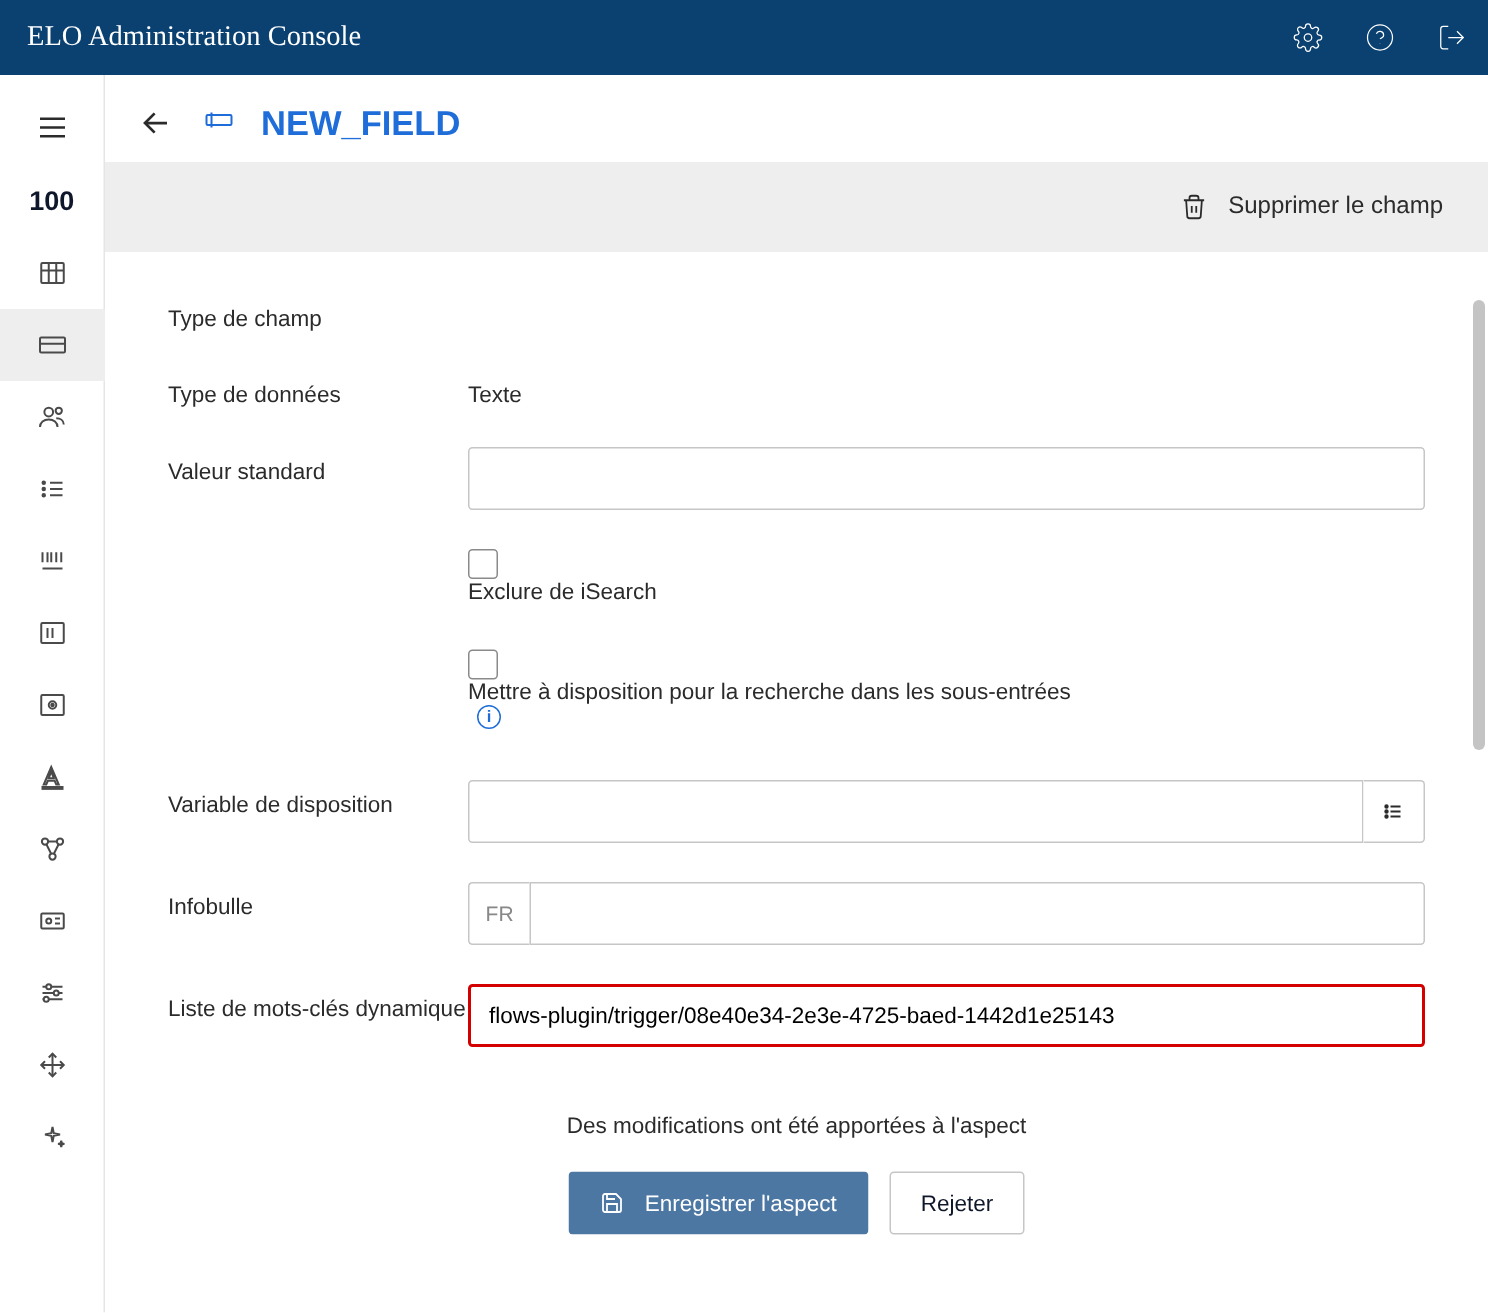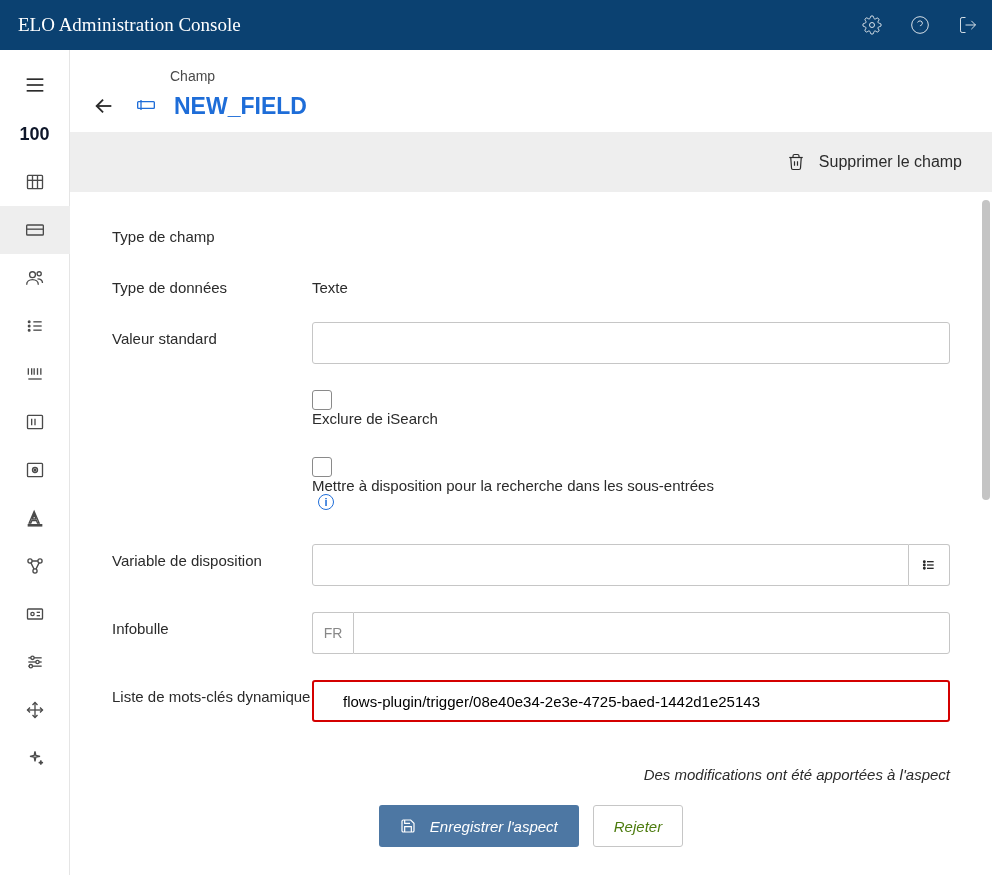--- a/index.html
+++ b/index.html
@@ -42,46 +42,46 @@
   .form-area { padding: 28px 42px 20px 42px; overflow-y: auto; flex: 1; }
   .form-row { display: flex; align-items: flex-start; margin-bottom: 26px; }
   .form-label { width: 200px; flex-shrink: 0; padding-top: 8px; font-size: 15px; color: #2b2b2b; }
   .form-control-wrap { flex: 1; }
 
   .select-box { border: 1px solid #c6c6c6; border-radius: 3px; height: 42px; display: flex; align-items: center; padding: 0 14px; cursor: pointer; justify-content: space-between; }
   .select-box svg { width: 14px; height: 14px; stroke: #2b2b2b; fill: none; stroke-width: 2.2; }
 
   .static-text { padding-top: 8px; }
 
-  .text-input { width: 100%; border: 1px solid #c6c6c6; border-radius: 3px; height: 42px; padding: 0 29px; font-size: 15px; font-family: inherit; }
+  .text-input { width: 100%; border: 1px solid #c6c6c6; border-radius: 3px; height: 42px; padding: 0 12px; font-size: 15px; font-family: inherit; }
 
   .checkbox-row { display: flex; align-items: flex-start; margin-left: 200px; margin-bottom: 30px; flex-direction: column; }
   .checkbox-row.withinfo { margin-bottom: 34px; }
   .cb { width: 20px; height: 20px; border: 1.5px solid #8a8a8a; border-radius: 3px; cursor: pointer; flex-shrink: 0; }
   .info-icon { width: 16px; height: 16px; border: 1.5px solid #1e6dd8; border-radius: 50%; display: inline-flex; align-items: center; justify-content: center; color: #1e6dd8; font-size: 11px; font-weight: 600; margin-left: 6px; cursor: pointer; }
 
   .input-with-btn { display: flex; }
   .input-with-btn .text-input { border-top-right-radius: 0; border-bottom-right-radius: 0; }
   .side-btn { width: 44px; border: 1px solid #c6c6c6; border-left: none; border-top-right-radius: 3px; border-bottom-right-radius: 3px; display: flex; align-items: center; justify-content: center; cursor: pointer; background: #fff; }
   .side-btn svg { width: 16px; height: 16px; stroke: #2b2b2b; fill: #2b2b2b; }
 
   .lang-input { display: flex; }
   .lang-prefix { width: 44px; border: 1px solid #c6c6c6; border-right: none; border-top-left-radius: 3px; border-bottom-left-radius: 3px; display: flex; align-items: center; justify-content: center; color: #888; font-size: 14px; }
   .lang-input .text-input { border-top-left-radius: 0; border-bottom-left-radius: 0; }
 
   .highlighted { border: 2.5px solid #d40000 !important; }
 
   
-  .footer { padding: 18px 0 30px 0; text-align: right; border-top: 0; font-style: italic; }
+  .footer { padding: 18px 0 30px 0; text-align: center; border-top: 0; }
   .footer-msg { font-size: 15px; color: #2b2b2b; margin-bottom: 22px; }
   .footer-btns { display: flex; gap: 14px; justify-content: center; }
   .btn { height: 42px; padding: 0 20px; border-radius: 3px; font-size: 15px; cursor: pointer; display: inline-flex; align-items: center; gap: 14px; border: 1px solid transparent; }
   .btn-primary { background: #4d77a3; color: #fff; }
   .btn-primary svg { width: 16px; height: 16px; stroke: #fff; fill: none; stroke-width: 1.8; }
-  .btn-secondary { background: #fff; border: 1px solid #c6c6c6; color: #4d7c0f; }
+  .btn-secondary { background: #fff; border: 1px solid #c6c6c6; color: #0f172a; }
 
   
   .scrollbar-thumb { position:absolute; right:2px; top:150px; width:8px; height:300px; background:#c4c4c4; border-radius:4px; }
 </style>
 </head>
 <body>
 
 <div class="topbar">
   <div class="title">ELO Administration Console</div>
   <div class="topbar-actions">
@@ -220,21 +220,20 @@
     <div class="sidebar-item">
       <svg viewBox="0 0 24 24">
           <path d="M12 4 L13 9 L18 10 L13 11 L12 16 L11 11 L6 10 L11 9 Z"></path>
           <path d="M19 15 L19.5 17 L21.5 17.5 L19.5 18 L19 20 L18.5 18 L16.5 17.5 L18.5 17 Z"></path>
         </svg>
     </div>
   </div>
 
   <div class="content">
     <div class="page-header">
-      <div class="breadcrumb">Champ</div>
       <div class="title-row">
         <div class="back-btn">
           <svg viewBox="0 0 24 24">
               <line x1="20" y1="12" x2="4" y2="12"></line>
               <polyline points="11 5 4 12 11 19"></polyline>
             </svg>
         </div>
         <span class="field-icon">
           <svg viewBox="0 0 24 24">
               <rect x="2" y="8" width="20" height="8" rx="1"></rect>

